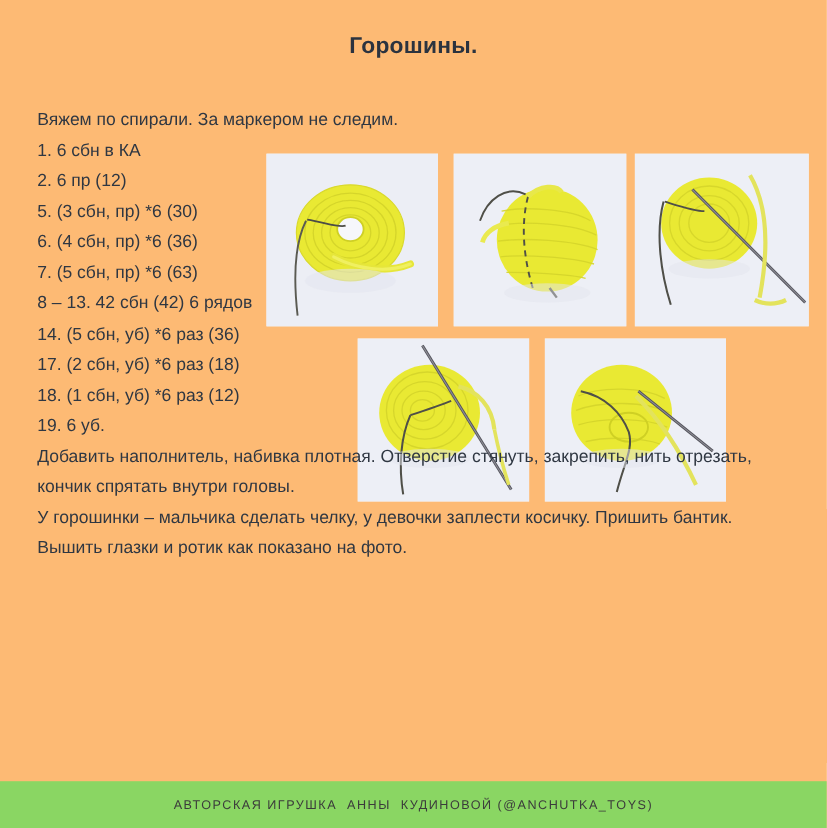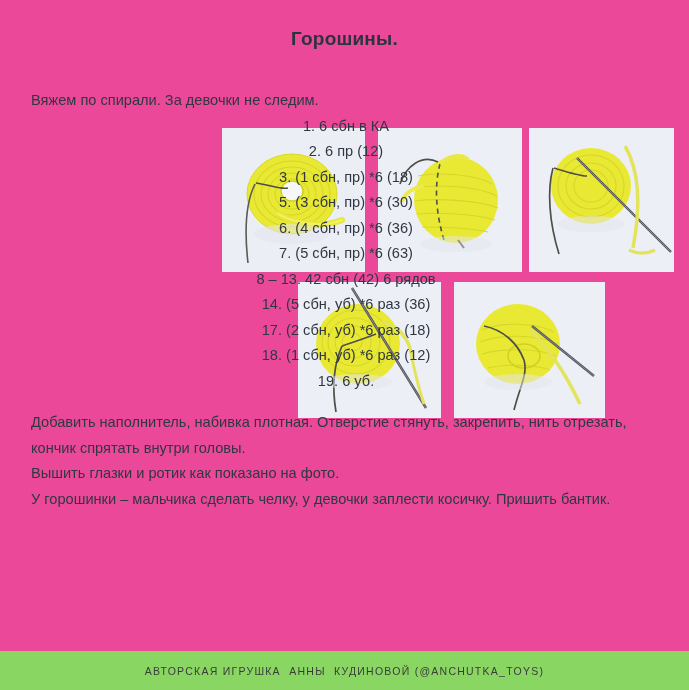--- a/index.html
+++ b/index.html
@@ -12,21 +12,21 @@
     background: #ffffff;
     font-family: "Liberation Sans", sans-serif;
     overflow: hidden;
     position: relative;
   }
 
   #page {
     position: relative;
     width: 689px;
     height: 690px;
-    background: #ec4899;
+    background: #fdba74;
     overflow: hidden;
   }
 
   
   .title {
     position: absolute;
     top: 28px;
     left: 0;
     width: 689px;
     text-align: center;
@@ -53,24 +53,23 @@
   }
   .rows-list {
     list-style: none;
     margin: 0;
     padding: 0;
   }
   .rows-list li {
     font-size: 14.6px;
     line-height: 25.5px;
     color: #2f3742;
-    text-align: center;
   }
   .para-block {
-    margin-top: 16px;
+    margin-top: 0;
   }
   .para-line {
     max-width: 630px;
   }
 
   
   .photos {
     position: absolute;
     top: 128px;
     left: 222px;
@@ -222,38 +221,37 @@
         <line x1="78" y1="44" x2="140" y2="94" stroke="#52525a" stroke-width="2.4"></line>
         <line x1="78" y1="44" x2="140" y2="94" stroke="#8d8d96" stroke-width="0.9"></line>
         <path d="M76 48 C 92 64, 110 88, 126 122" stroke="#e3e35c" stroke-width="3.5" fill="none"></path>
         <ellipse cx="64" cy="100" rx="34" ry="8" fill="#e4e6ee" opacity="0.5"></ellipse>
       </svg>
     </div>
 
   </div>
 
   <div class="text-block">
-    <div class="intro-line">Вяжем по спирали. За девочки не следим.</div>
+    <div class="intro-line">Вяжем по спирали. За маркером не следим.</div>
     <ul class="rows-list">
       <li>1. 6 сбн в КА</li>
       <li>2. 6 пр (12)</li>
-      <li>3. (1 сбн, пр) *6 (18)</li>
       <li>5. (3 сбн, пр) *6 (30)</li>
       <li>6. (4 сбн, пр) *6 (36)</li>
       <li>7. (5 сбн, пр) *6 (63)</li>
       <li>8 – 13. 42 сбн (42) 6 рядов</li>
       <li>14. (5 сбн, уб) *6 раз (36)</li>
       <li>17. (2 сбн, уб) *6 раз (18)</li>
       <li>18. (1 сбн, уб) *6 раз (12)</li>
       <li>19. 6 уб.</li>
     </ul>
     <div class="para-block">
       <div class="para-line">Добавить наполнитель, набивка плотная. Отверстие стянуть, закрепить, нить отрезать, кончик спрятать внутри головы.</div>
+      <div class="para-line">У горошинки – мальчика сделать челку, у девочки заплести косичку. Пришить бантик.</div>
       <div class="para-line">Вышить глазки и ротик как показано на фото.</div>
-      <div class="para-line">У горошинки – мальчика сделать челку, у девочки заплести косичку. Пришить бантик.</div>
     </div>
   </div>
 
   <div class="footer">
     <span class="footer-text">АВТОРСКАЯ ИГРУШКА  АННЫ  КУДИНОВОЙ (@ANCHUTKA_TOYS)</span>
   </div>
 
 </div>
 
 </body></html>

